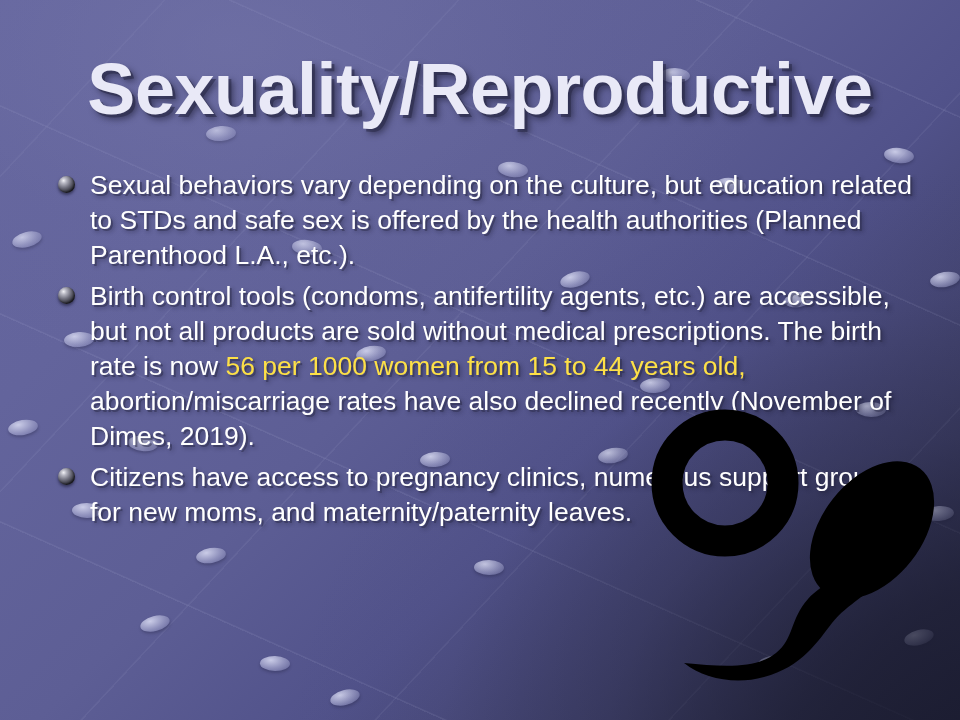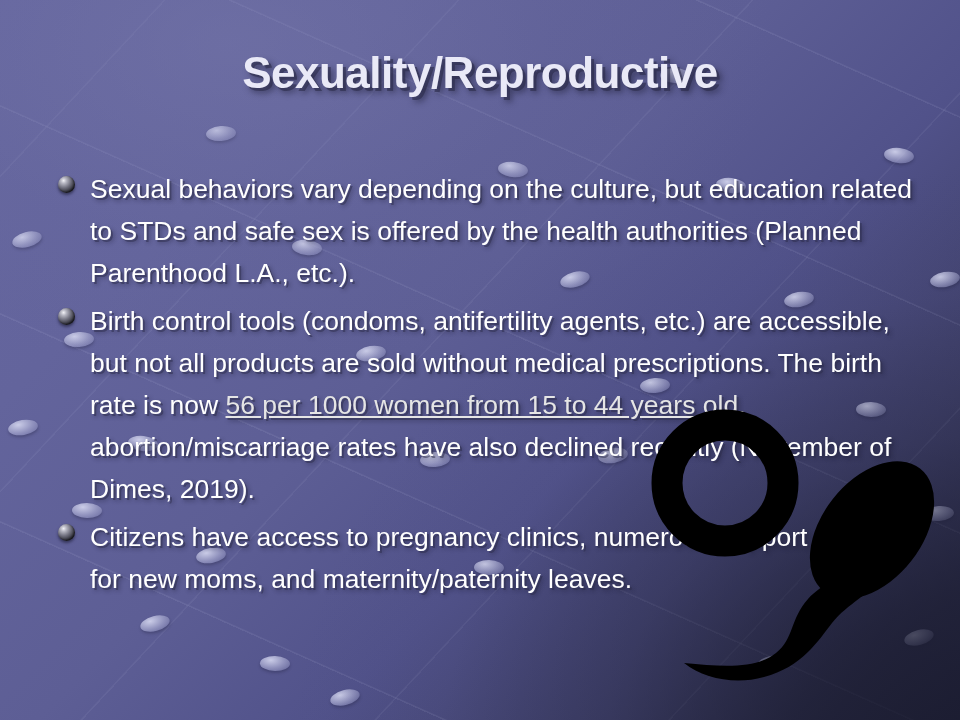--- a/index.html
+++ b/index.html
@@ -88,21 +88,21 @@
     pointer-events: none;
   }
 
   
   .title {
     position: absolute;
     left: 0;
     right: 0;
     top: 48px;
     text-align: center;
-    font-size: 44px;
+    font-size: 72px;
     font-weight: bold;
     letter-spacing: -0.5px;
     color: #E9E9F7;
     text-shadow:
       3px 3px 0 rgba(40,40,70,0.55),
       5px 5px 6px rgba(26,26,48,0.55);
     white-space: nowrap;
   }
 
   
@@ -131,29 +131,28 @@
         #6e6e7c 44%,
         #2a2a33 74%,
         #101016 100%);
     box-shadow:
       0 2px 3px rgba(24,24,46,0.6),
       inset -1px -1px 2px rgba(0,0,0,0.5);
   }
   .bullet-text {
     flex: 1 1 auto;
     font-size: 26.5px;
-    line-height: 42px;
+    line-height: 35px;
     color: #FFFFFF;
     text-shadow:
       2px 2px 0 rgba(44,44,74,0.50),
       3px 3px 4px rgba(24,24,46,0.45);
   }
   .hl {
-    color: #e5e5e5;
-    text-decoration: underline;
+    color: #fde047;
   }
 
   
   .graphic {
     position: absolute;
     left: 640px;
     top: 395px;
     width: 320px;
     height: 300px;
     pointer-events: none;

